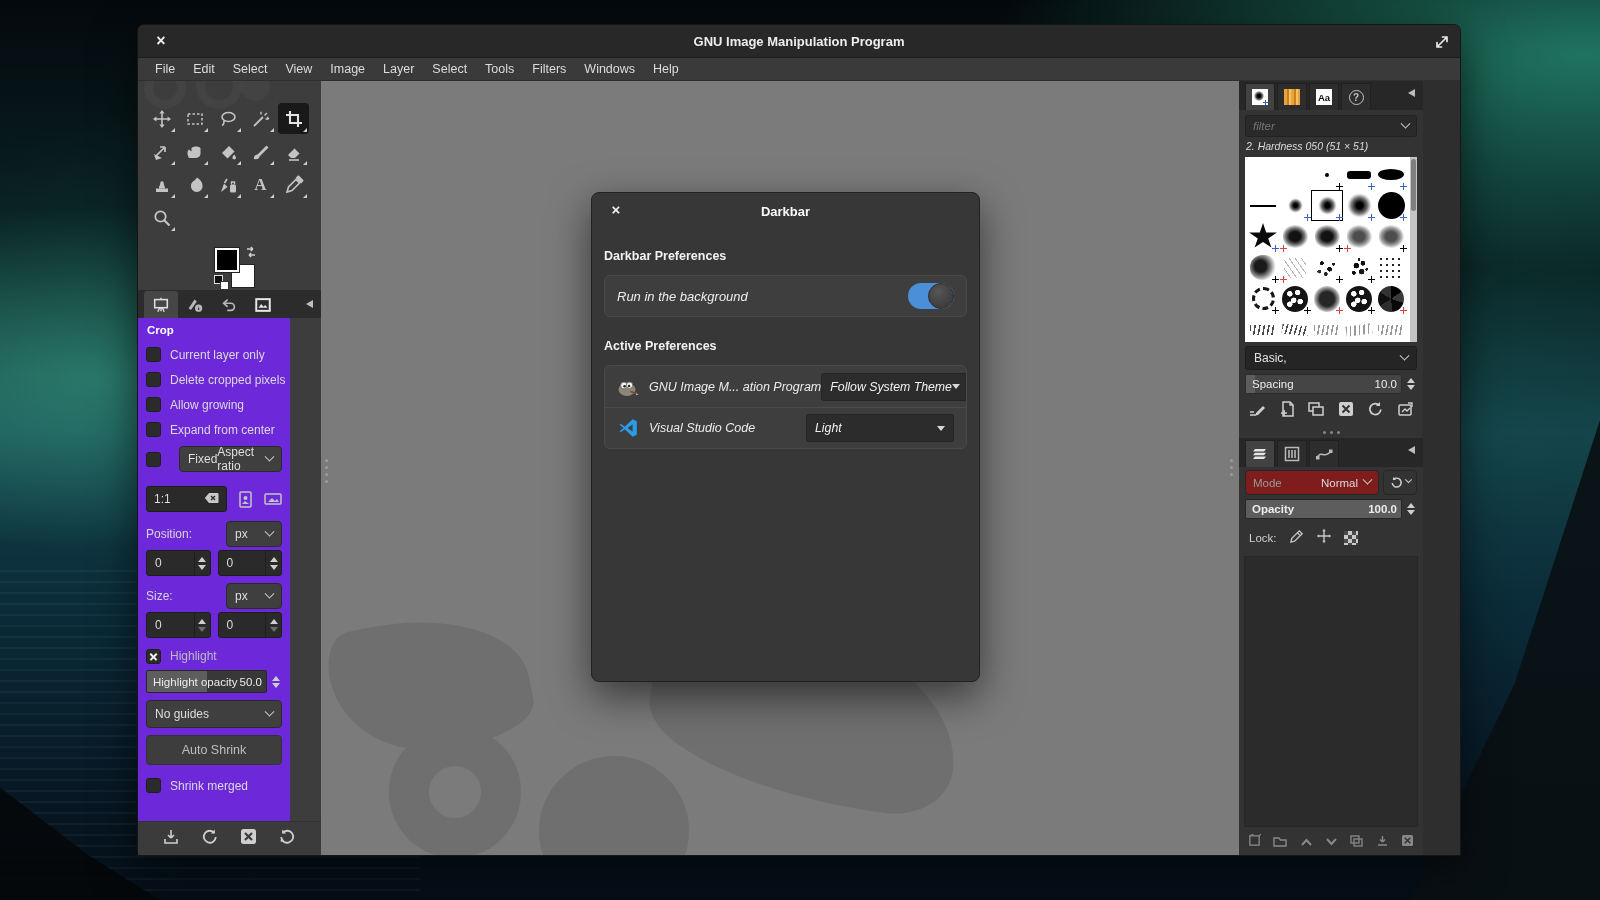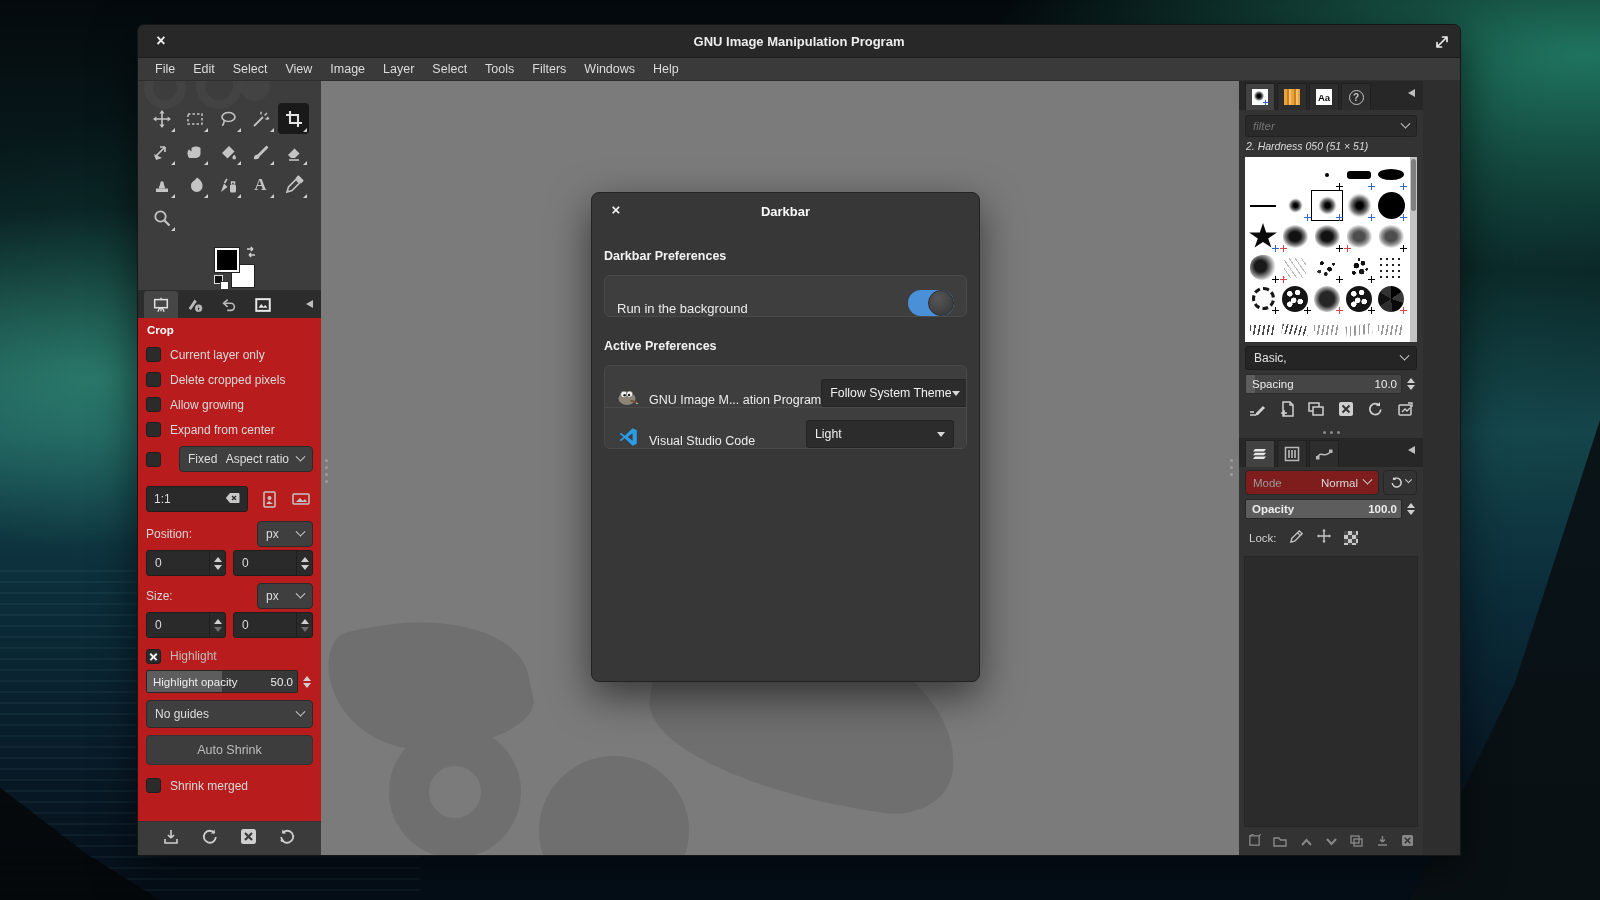--- a/index.html
+++ b/index.html
@@ -54,21 +54,21 @@
   .swap-icon{position:absolute;left:106px;top:1px;}
   .mini-swatch{position:absolute;left:76px;top:31px;width:16px;height:16px;}
   .mini-swatch .mb{position:absolute;left:0;top:0;width:9px;height:9px;background:#111;border:1px solid #ddd;}
   .mini-swatch .mw{position:absolute;left:6px;top:6px;width:9px;height:9px;background:#fff;border:1px solid #333;}
   .opt-tabs{position:absolute;left:0;top:209px;width:183px;height:28px;background:#2c2c2c;
     display:flex;align-items:flex-end;padding-left:6px;}
   .opt-tab{width:34px;height:27px;display:flex;align-items:center;justify-content:center;}
   .opt-tab.active{background:#464646;border-radius:3px 3px 0 0;}
   .dock-menu{position:absolute;right:8px;top:8px;width:0;height:0;
     border-top:4px solid transparent;border-bottom:4px solid transparent;border-right:7px solid #bdbdbd;}
-  .tool-opts{position:absolute;left:0;top:237px;bottom:34px;width:183px;background:#b91c1c;
+  .tool-opts{position:absolute;left:0;top:237px;bottom:34px;width:152px;background:#6d28d9;
     padding:6px 8px;overflow:hidden;}
   .opts-title{font-size:11.5px;font-weight:bold;color:#fff;margin:0 0 6px 1px;}
   .chk-row{display:flex;align-items:center;height:25px;gap:9px;}
   .checkbox{width:15px;height:15px;background:#2b2b2b;border:1px solid #1f1f1f;border-radius:3px;
     position:relative;flex:none;}
   .checkbox.checked::before,.checkbox.checked::after{content:"";position:absolute;left:2px;top:6px;
     width:9px;height:1.8px;background:#f2f2f2;}
   .checkbox.checked::before{transform:rotate(45deg);}
   .checkbox.checked::after{transform:rotate(-45deg);}
   .chk-label{font-size:12px;color:#dadada;white-space:nowrap;}
@@ -228,21 +228,21 @@
   .dlg{position:absolute;left:591px;top:192px;width:389px;height:490px;background:#373737;
     border:1px solid #222;border-radius:8px;box-shadow:0 14px 40px rgba(0,0,0,.55);z-index:50;}
   .dlg-header{height:36px;position:relative;}
   .dlg-close{position:absolute;left:14px;top:7px;width:20px;height:20px;color:#f0f0f0;font-weight:bold;
     font-size:15px;line-height:20px;text-align:center;}
   .dlg-title{position:absolute;left:0;right:0;top:0;line-height:38px;text-align:center;color:#fafafa;
     font-weight:bold;font-size:13px;}
   .dlg-body{padding:6px 12px 0;}
   .dlg-h{font-size:12.5px;font-weight:bold;color:#f2f2f2;margin:14px 0 12px;}
   .dlg-group{border:1px solid #4a4a4a;border-radius:6px;overflow:hidden;background:#3e3e3e;}
-  .dlg-row{height:40px;display:flex;align-items:flex-end;padding:0 12px;}
+  .dlg-row{height:40px;display:flex;align-items:center;padding:0 12px;font-style:italic;}
   .dlg-row + .dlg-row{border-top:1px solid #4a4a4a;}
   .dlg-row.tall{height:41px;}
   .dlg-lbl{font-size:13px;color:#ececec;}
   .dlg-right{margin-left:auto;}
   .toggle{width:46px;height:26px;border-radius:13px;background:#4a90d9;position:relative;}
   .toggle .knob{position:absolute;right:0;top:0;width:26px;height:26px;border-radius:50%;
     background:radial-gradient(circle at 38% 32%,#565656,#3e3e3e 70%);border:1px solid #2c2c2c;}
   .dd{width:148px;height:28px;background:#2c2c2c;border:1px solid #242424;border-radius:3px;
     display:flex;align-items:center;padding:0 8px;color:#f0f0f0;font-size:12.3px;white-space:nowrap;}
   .dd .tri{margin-left:auto;width:0;height:0;border-left:4.5px solid transparent;

